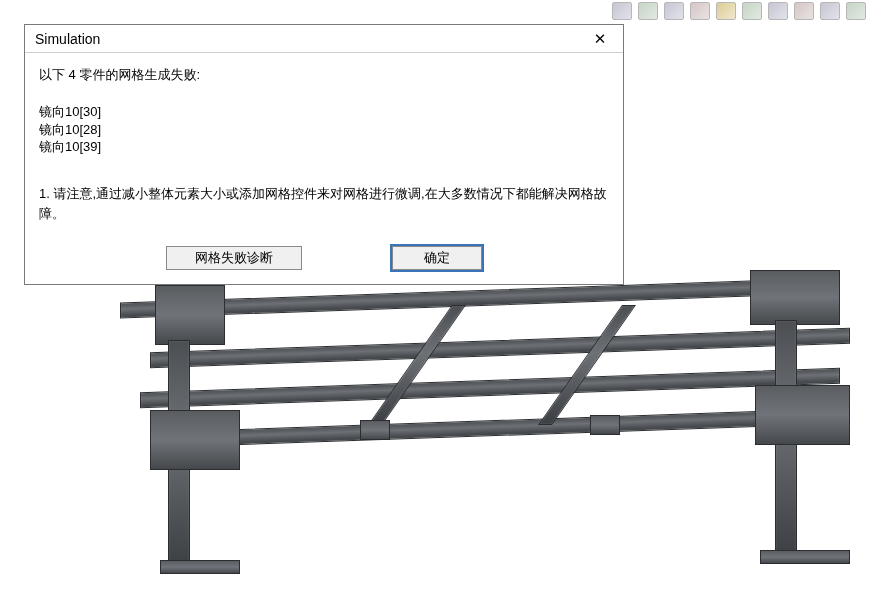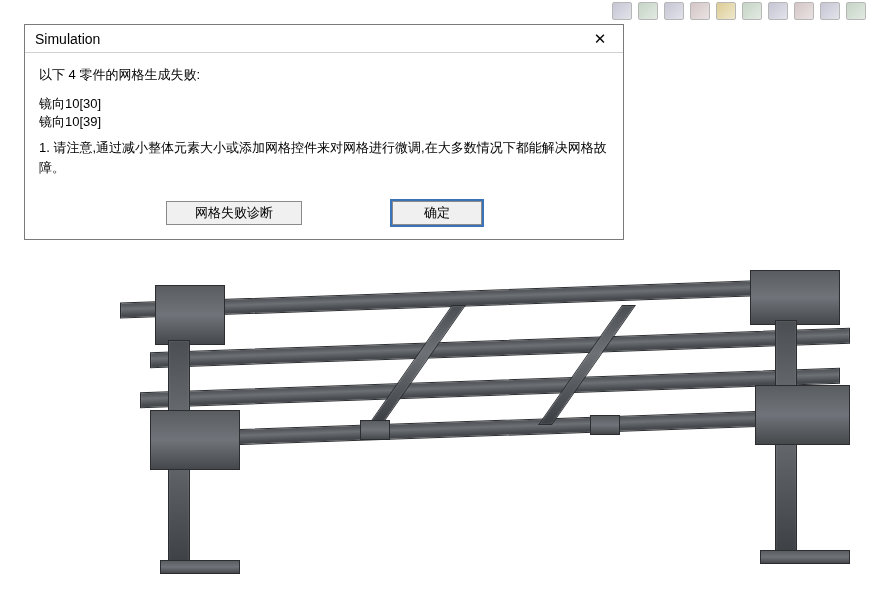--- a/index.html
+++ b/index.html
@@ -97,22 +97,22 @@
     background: transparent;
     border: none;
     cursor: pointer;
   }
 
   .dlg-body {
     padding: 12px 14px 6px 14px;
     color: #000;
     line-height: 1.55;
   }
-  .msg-head { margin-bottom: 10px; }
-  .fail-list { margin-bottom: 8px; }
+  .msg-head { margin-bottom: 18px; }
+  .fail-list { margin-bottom: 28px; }
   .fail-list div { line-height: 1.35; }
   .note { margin-bottom: 10px; }
 
   .dlg-buttons {
     display: flex;
     justify-content: center;
     gap: 90px;
     padding: 6px 0 14px 0;
   }
   .dlg-btn {
@@ -177,20 +177,21 @@
   <div class="titlebar">
     <span class="title">Simulation</span>
     <button class="close-btn">
       <span>✕</span>
     </button>
   </div>
   <div class="dlg-body">
     <div class="msg-head">以下 4 零件的网格生成失败:</div>
     <div class="fail-list">
       <div>镜向10[30]</div>
+      <div>镜向10[28]</div>
       <div>镜向10[39]</div>
     </div>
     <div class="note">1. 请注意,通过减小整体元素大小或添加网格控件来对网格进行微调,在大多数情况下都能解决网格故障。</div>
   </div>
   <div class="dlg-buttons">
     <button class="dlg-btn">网格失败诊断</button>
     <button class="dlg-btn default">确定</button>
   </div>
 </div>
 

